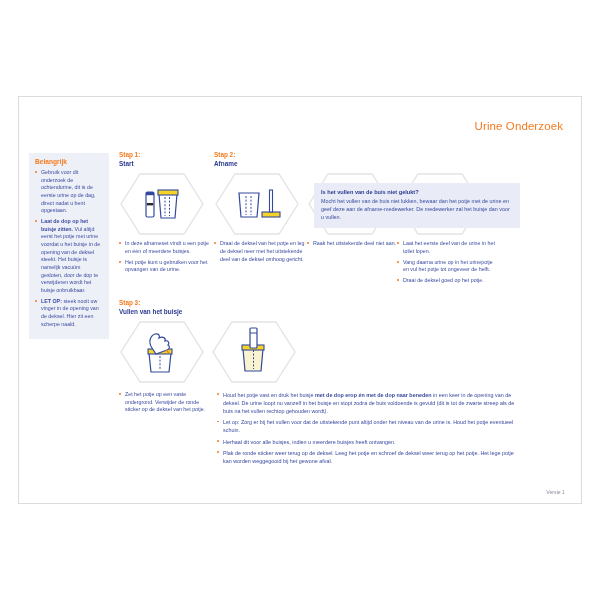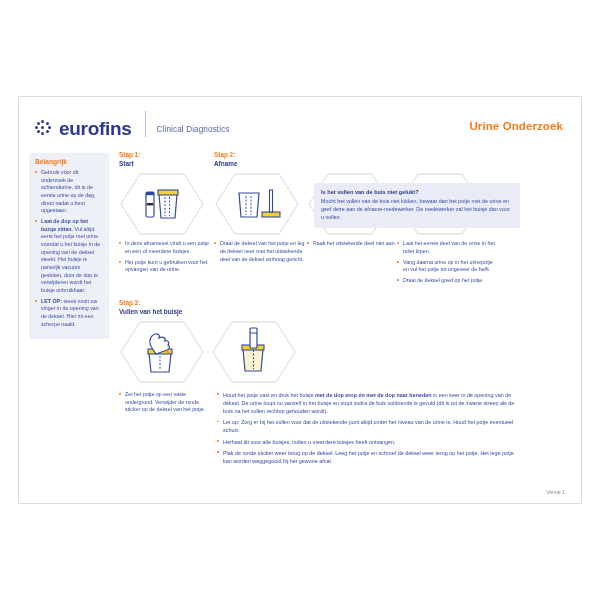--- a/index.html
+++ b/index.html
@@ -41,21 +41,21 @@
   }
   #logo-div{
     width:1px;height:26px;background:#b9bedc;margin:0 2px 1px 4px;
   }
   #logo-sub{
     font-size:8.2px;color:#5a63a8;line-height:1;margin-bottom:4px;
     letter-spacing:.1px;
   }
   #doc-title{
     position:absolute; right:18px; top:23px;
-    font-size:11.5px; font-weight:bold; color:#f47b20;
+    font-size:11.5px; font-weight:normal; color:#f47b20;
     letter-spacing:.1px;
   }
   
   #content{
     position:absolute;
     left:0; top:54px; right:0; bottom:0;
   }
   
   #sidebar{
     position:absolute; left:10px; top:2px;
@@ -116,36 +116,20 @@
     position:absolute; right:16px; bottom:8px;
     font-size:5.2px;color:#8a8f9c;
   }
 </style>
 </head>
 <body>
 
 <div id="sheet">
 
   <div id="header">
-    <div id="logo-wrap">
-      <div id="logo-mark">
-        <i style="left:6px;top:0px"></i>
-        <i style="left:10.5px;top:1.8px"></i>
-        <i style="left:12.5px;top:6px"></i>
-        <i style="left:10.5px;top:10.2px"></i>
-        <i style="left:6px;top:12px"></i>
-        <i style="left:1.5px;top:10.2px"></i>
-        <i style="left:0px;top:6px"></i>
-        <i style="left:1.5px;top:1.8px"></i>
-        <i style="left:6px;top:6px"></i>
-      </div>
-      <div id="logo-text">eurofins</div>
-      <div id="logo-div"></div>
-      <div id="logo-sub">Clinical Diagnostics</div>
-    </div>
     <div id="doc-title">Urine Onderzoek</div>
   </div>
 
   <div id="content">
 
     <div id="sidebar">
       <div class="side-title">Belangrijk</div>
       <ul class="bul">
         <li><span>Gebruik voor dit onderzoek de ochtendurine, dit is de eerste urine op de dag, direct nadat u bent opgestaan.</span></li>
         <li><b>Laat de dop op het buisje zitten.</b> <span>Vul altijd eerst het potje met urine voordat u het buisje in de opening van de deksel steekt. Het buisje is namelijk vacuüm gesloten, door de dop te verwijderen wordt het buisje onbruikbaar.</span></li>

